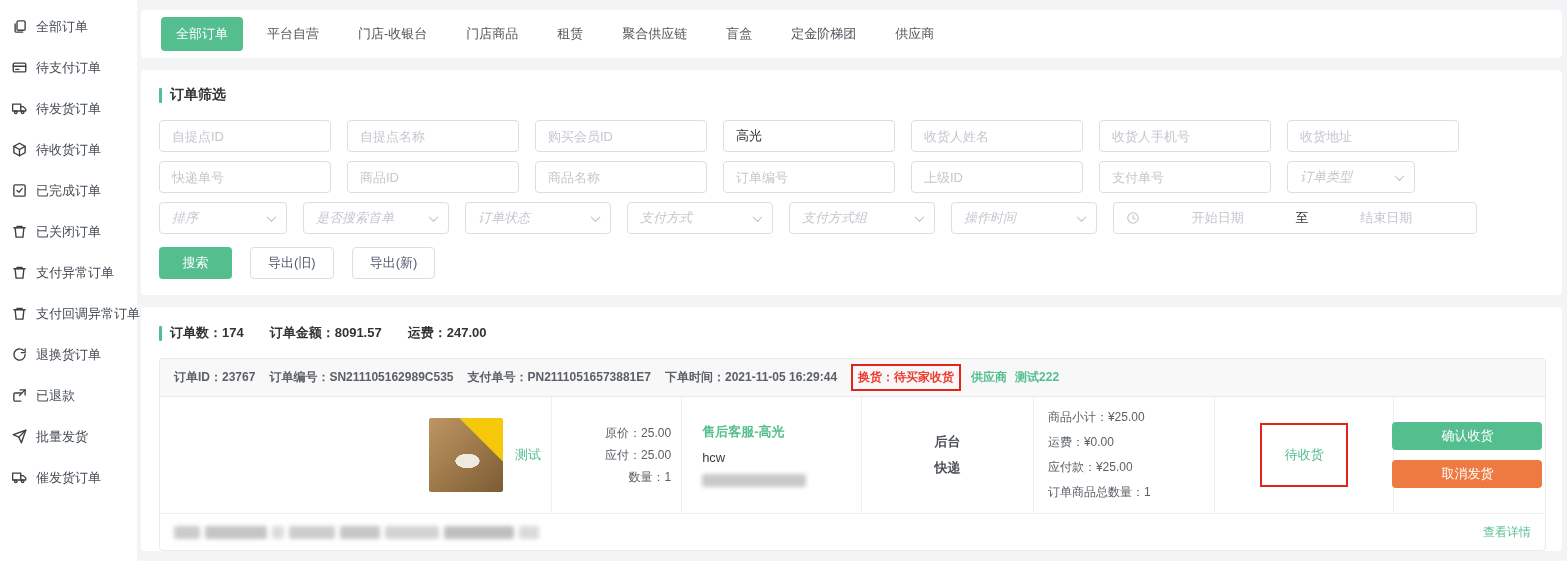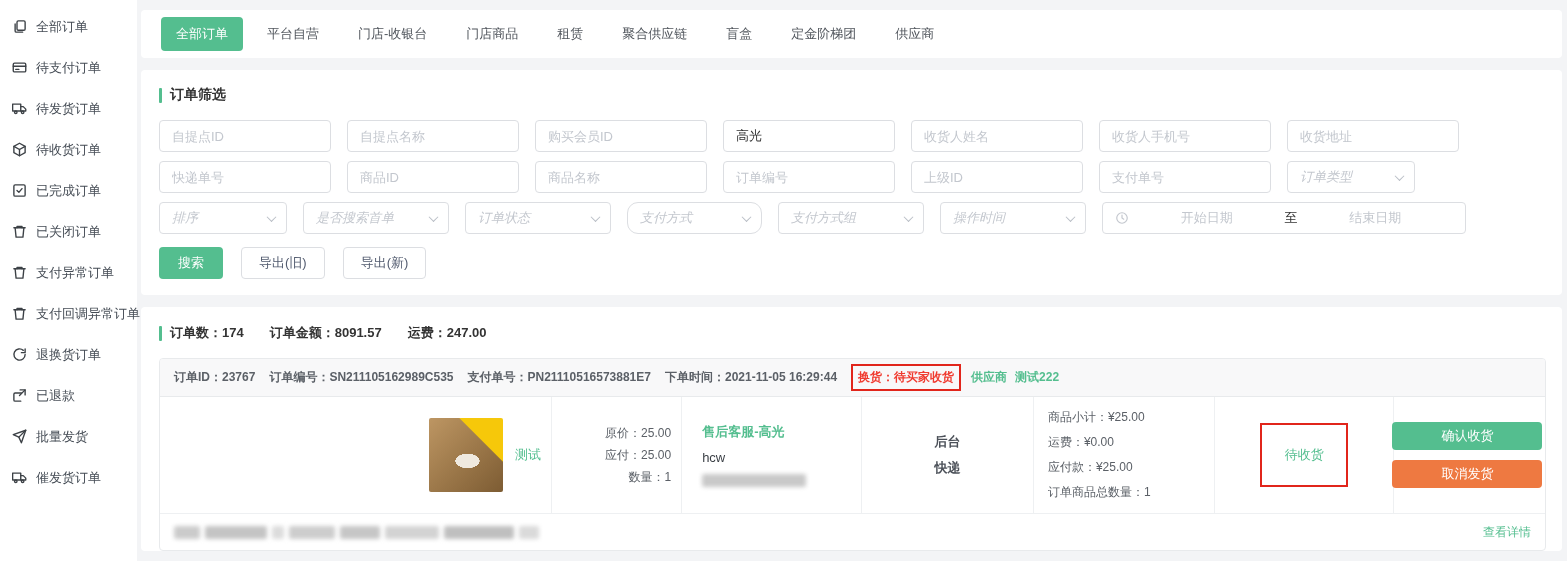--- a/index.html
+++ b/index.html
@@ -41,21 +41,21 @@
   .chev { width:7px; height:7px; border-right:1.5px solid #b9bec6; border-bottom:1.5px solid #b9bec6;
     transform:rotate(45deg) translate(-1px,-1px); flex-shrink:0; }
   .date-input { width:364px; height:32px; border:1px solid #dcdee2; border-radius:4px; background:#fff;
     display:flex; align-items:center; padding:0 12px; font-size:13px; color:#c3c7ce; }
   .date-input .ph { flex:1; text-align:center; }
   .date-input .to { color:#333; }
   .clock { width:14px; height:14px; flex-shrink:0; }
   .btn-row { margin-top:13px; margin-bottom:0; gap:18px; }
   .btn { height:32px; border-radius:4px; font-size:13px; display:inline-flex; align-items:center;
     justify-content:center; cursor:pointer; border:none; font-family:inherit; }
-  .btn-search { width:64px; background:#54be8f; color:#fff; }
+  .btn-search { width:73px; background:#54be8f; color:#fff; }
   .btn-plain { padding:0 17px; background:#fff; border:1px solid #dcdee2; color:#515a6e; }
 
   
   .list-card { padding:17px 16px 0 18px; margin-bottom:0; }
   .summary-title { margin-bottom:16px; gap:0; }
   .summary-title span.seg { margin-right:26px; font-size:13px; }
 
   .order-card { border:1px solid #e8eaec; border-radius:4px; overflow:hidden; margin-bottom:12px; background:#fff; }
   .o-header { background:#f8f8f9; border-bottom:1px solid #e8eaec; height:38px; display:flex; align-items:center;
     padding:0 14px; font-size:12px; font-weight:bold; color:#5b6067; white-space:nowrap; }
@@ -277,21 +277,21 @@
           <span class="chev"></span>
         </div>
         <div class="f-select" style="width:146px;">
           <span>是否搜索首单</span>
           <span class="chev"></span>
         </div>
         <div class="f-select" style="width:146px;">
           <span>订单状态</span>
           <span class="chev"></span>
         </div>
-        <div class="f-select" style="width:135px;border-radius:11px;">
+        <div class="f-select" style="width:146px;">
           <span>支付方式</span>
           <span class="chev"></span>
         </div>
         <div class="f-select" style="width:146px;">
           <span>支付方式组</span>
           <span class="chev"></span>
         </div>
         <div class="f-select" style="width:146px;">
           <span>操作时间</span>
           <span class="chev"></span>

